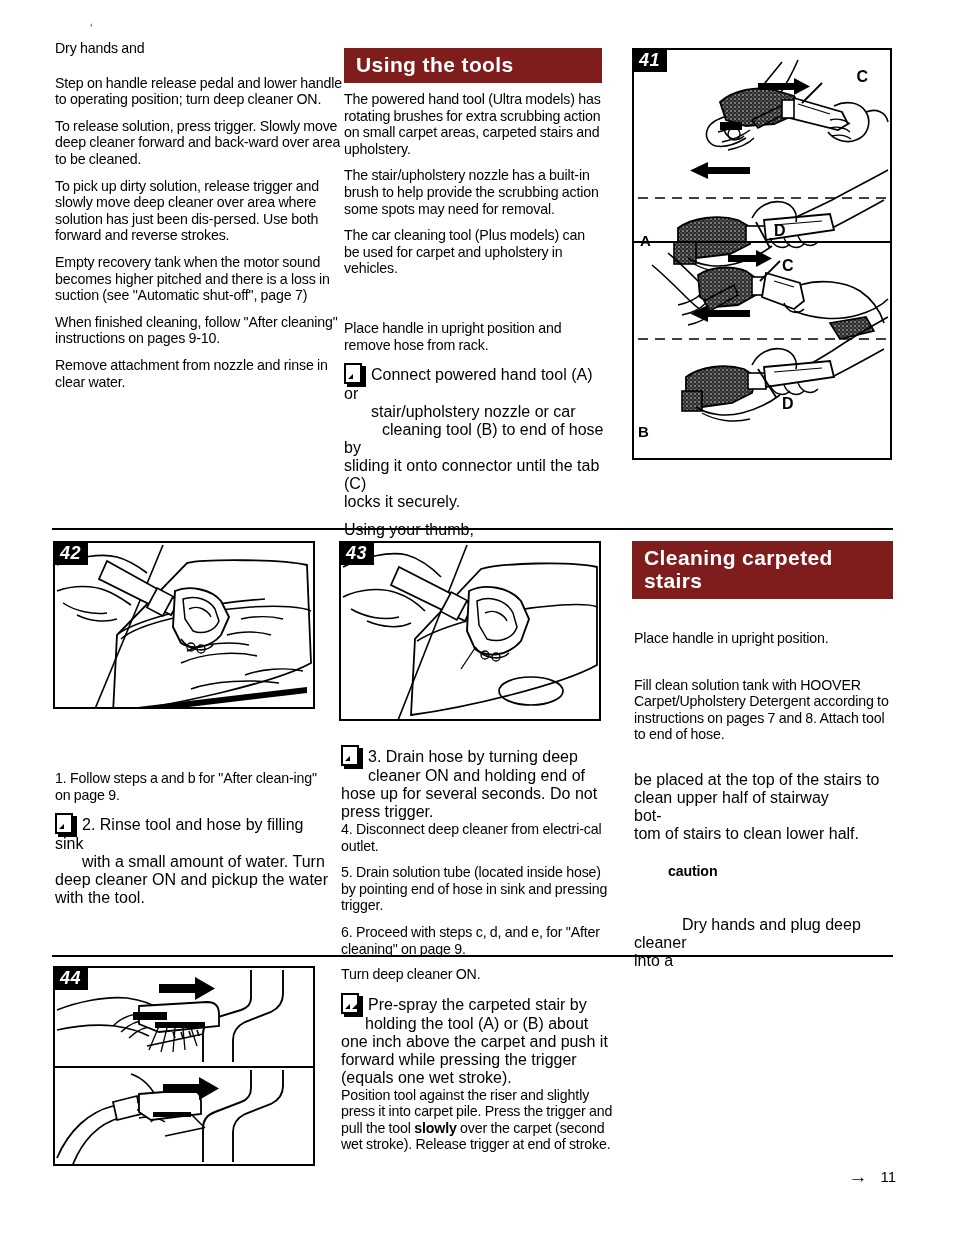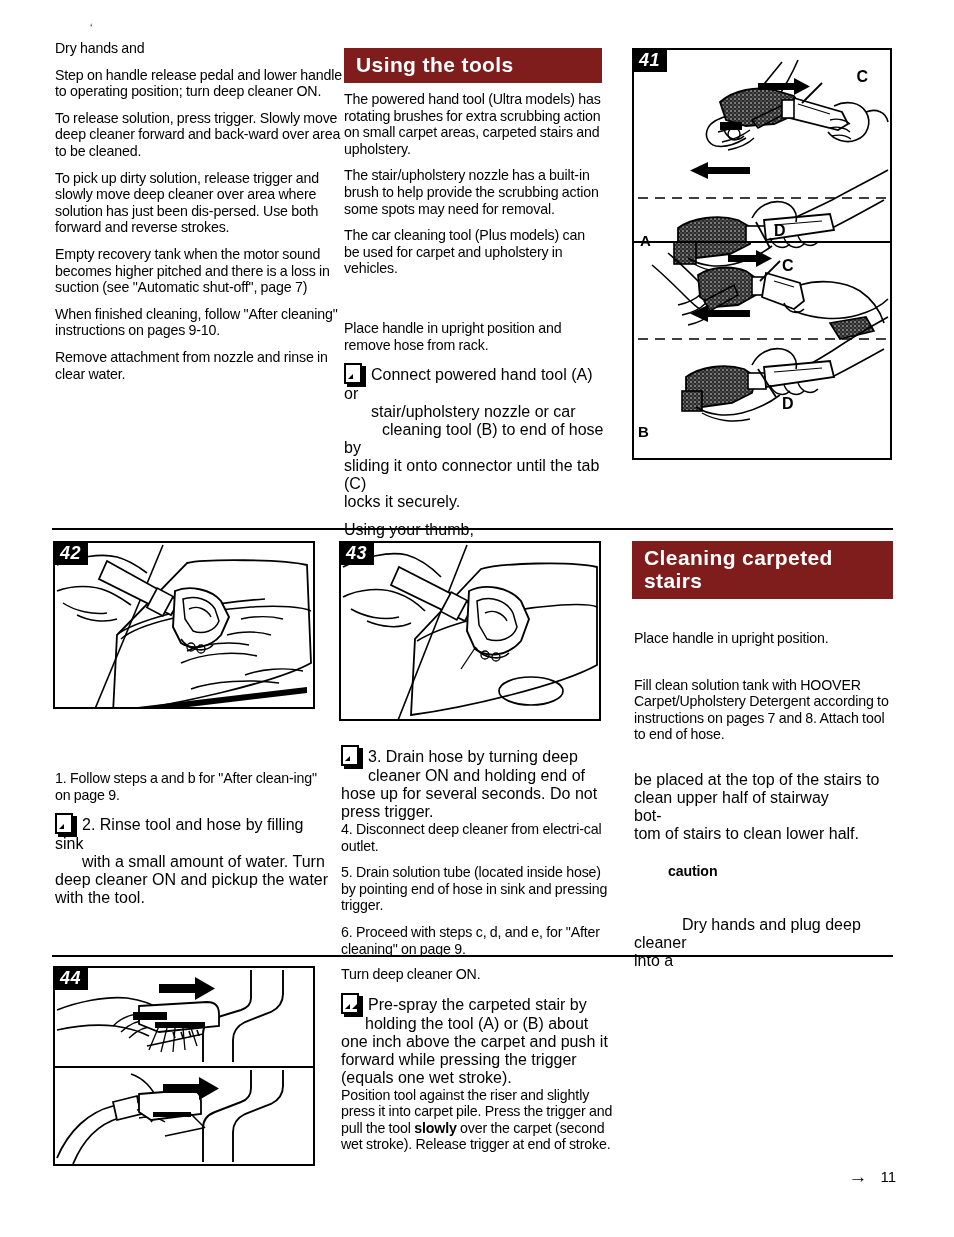--- a/index.html
+++ b/index.html
@@ -129,21 +129,21 @@
   b.kw { font-weight: bold; }
 </style>
 </head>
 <body>
 
 <div class="page">
 
   <div class="speck" style="left:90px; top:22px;">ʻ</div>
 
   <div style="position:absolute; left:55px; top:40px; width:288px;">
-    <p class="body" style="margin-bottom:10px;">Dry hands and</p>
+    <p class="body" style="margin-bottom:18px;">Dry hands and</p>
     <p class="body">Step on handle release pedal and lower handle to operating position; turn deep cleaner ON.</p>
     <p class="body">To release solution, press trigger. Slowly move deep cleaner forward and back-ward over area to be cleaned.</p>
     <p class="body">To pick up dirty solution, release trigger and slowly move deep cleaner over area where solution has just been dis-persed. Use both forward and reverse strokes.</p>
     <p class="body">Empty recovery tank when the motor sound becomes higher pitched and there is a loss in suction (see "Automatic shut-off", page 7)</p>
     <p class="body">When finished cleaning, follow "After cleaning" instructions on pages 9-10.</p>
     <p class="body">Remove attachment from nozzle and rinse in clear water.</p>
   </div>
 
   <div style="position:absolute; left:344px; top:48px; width:258px;">
     <div class="section-head">Using the tools</div>

